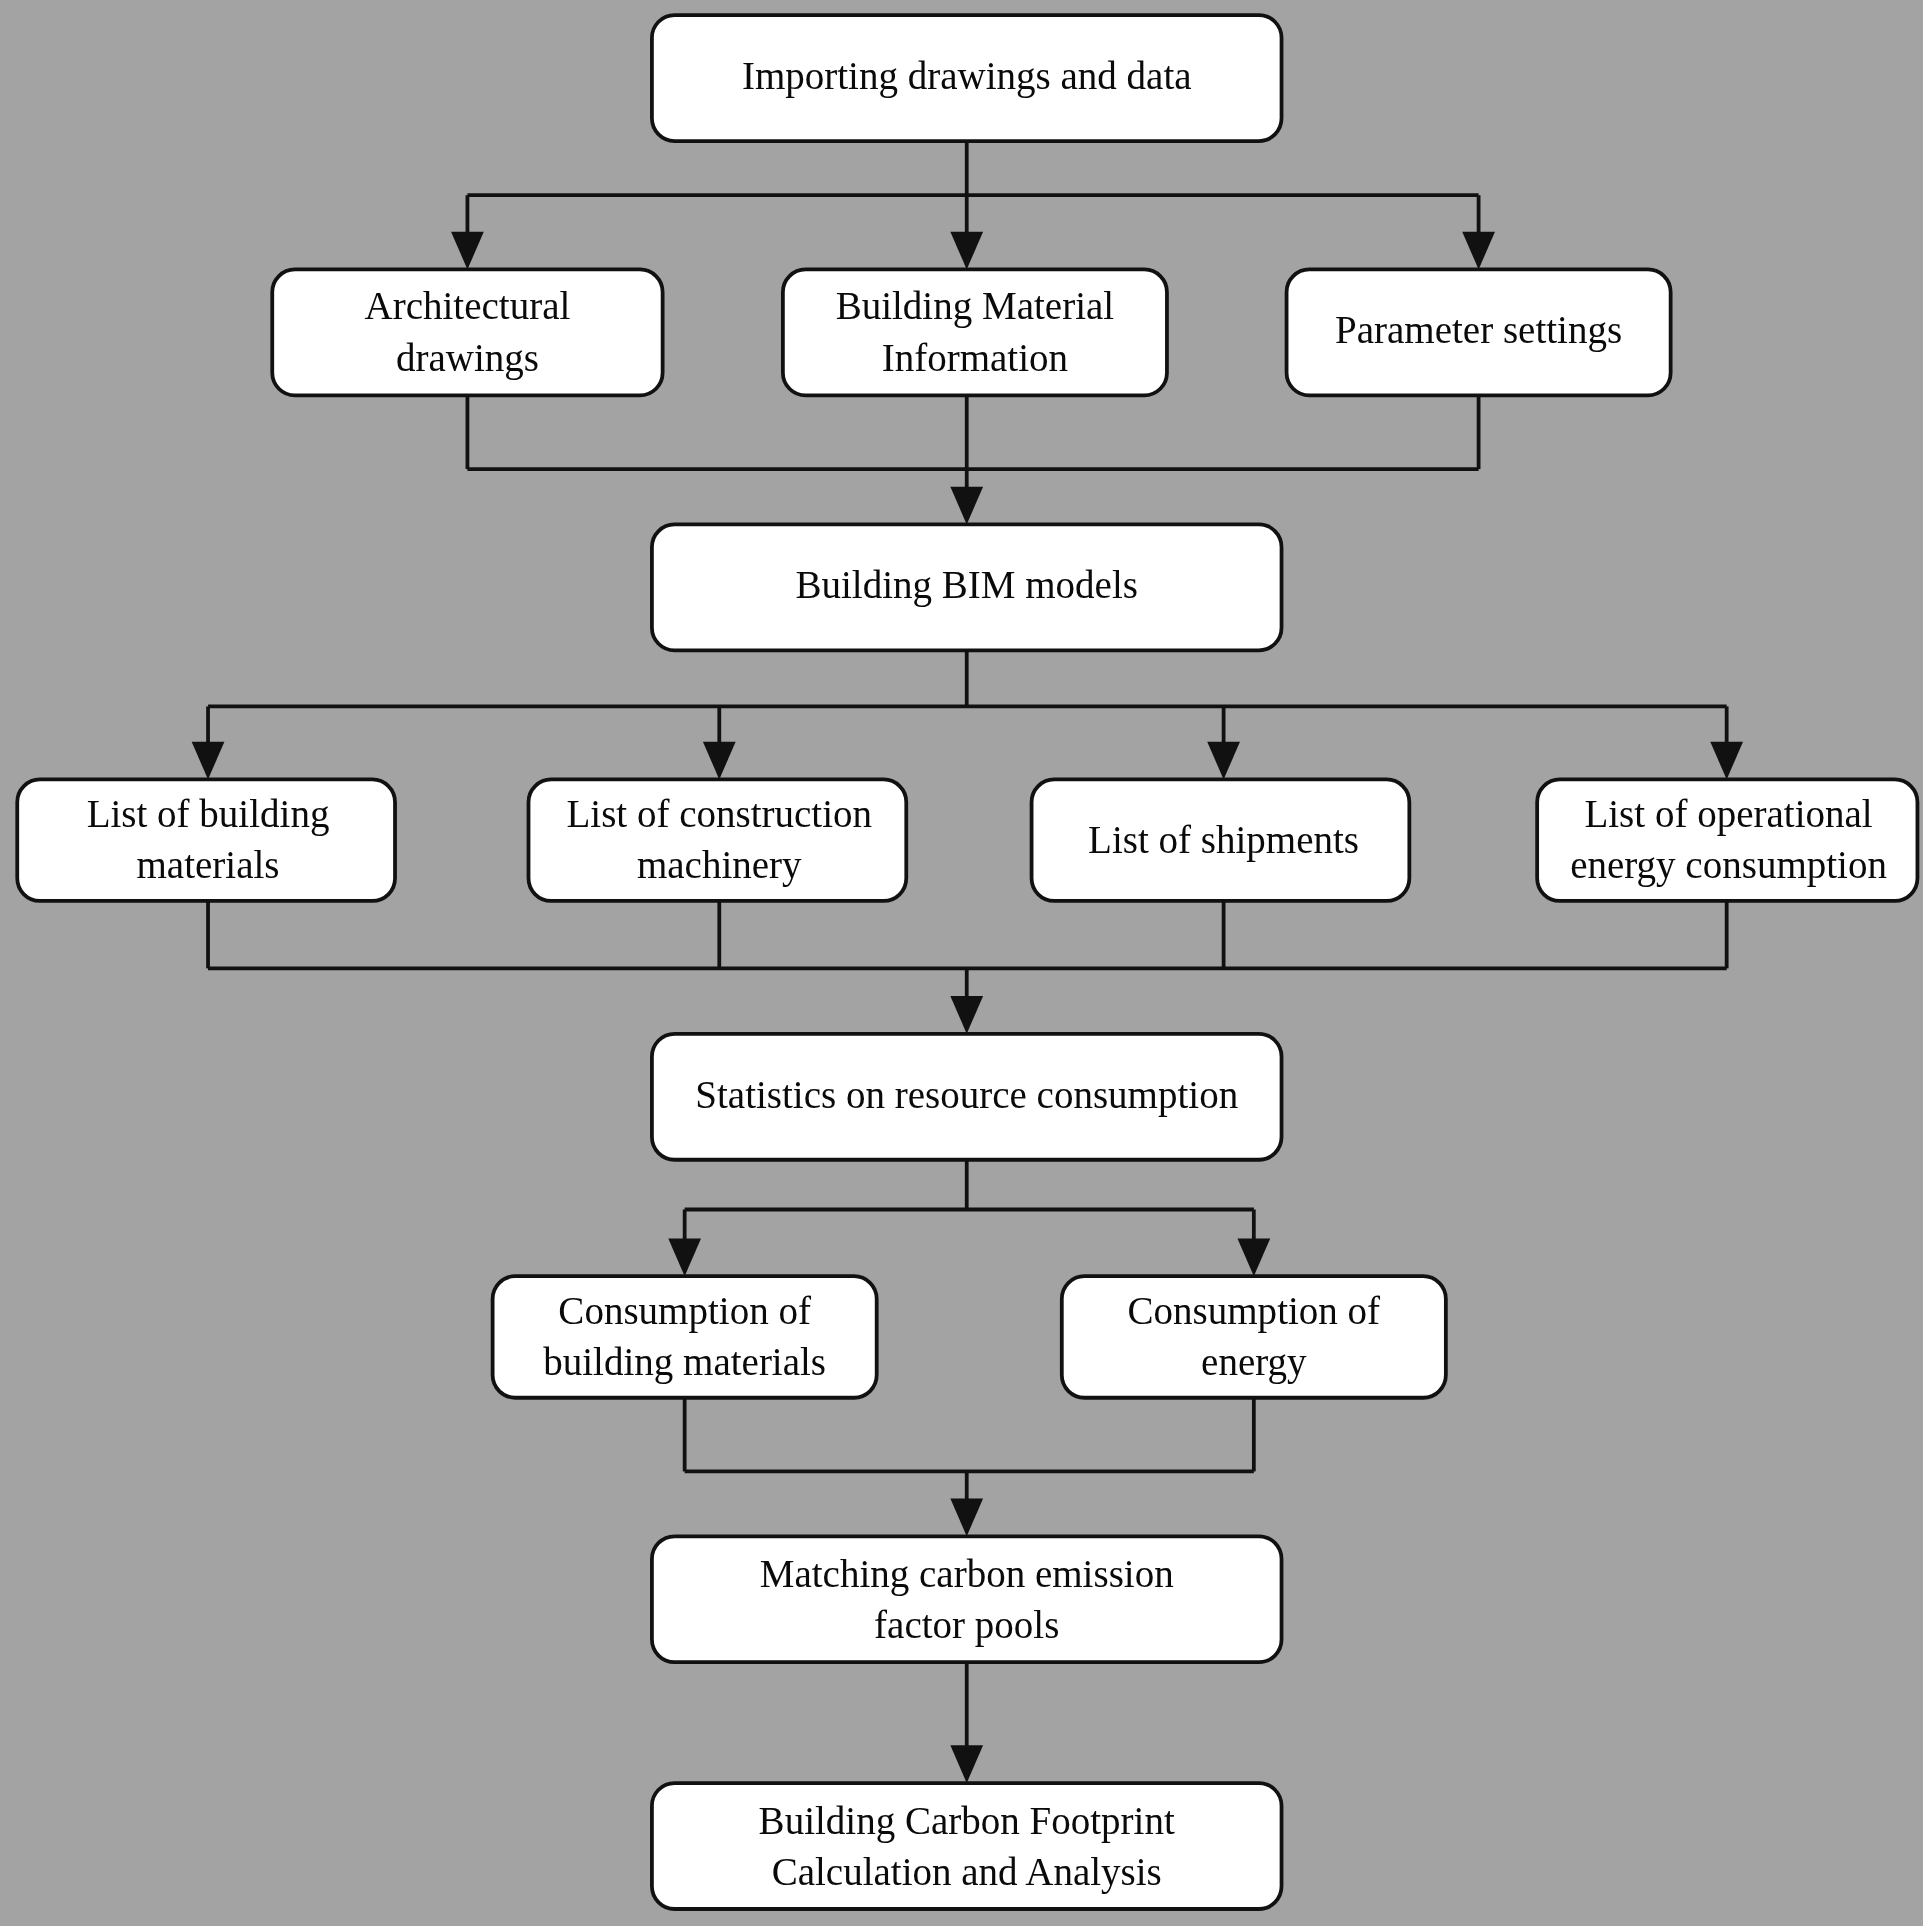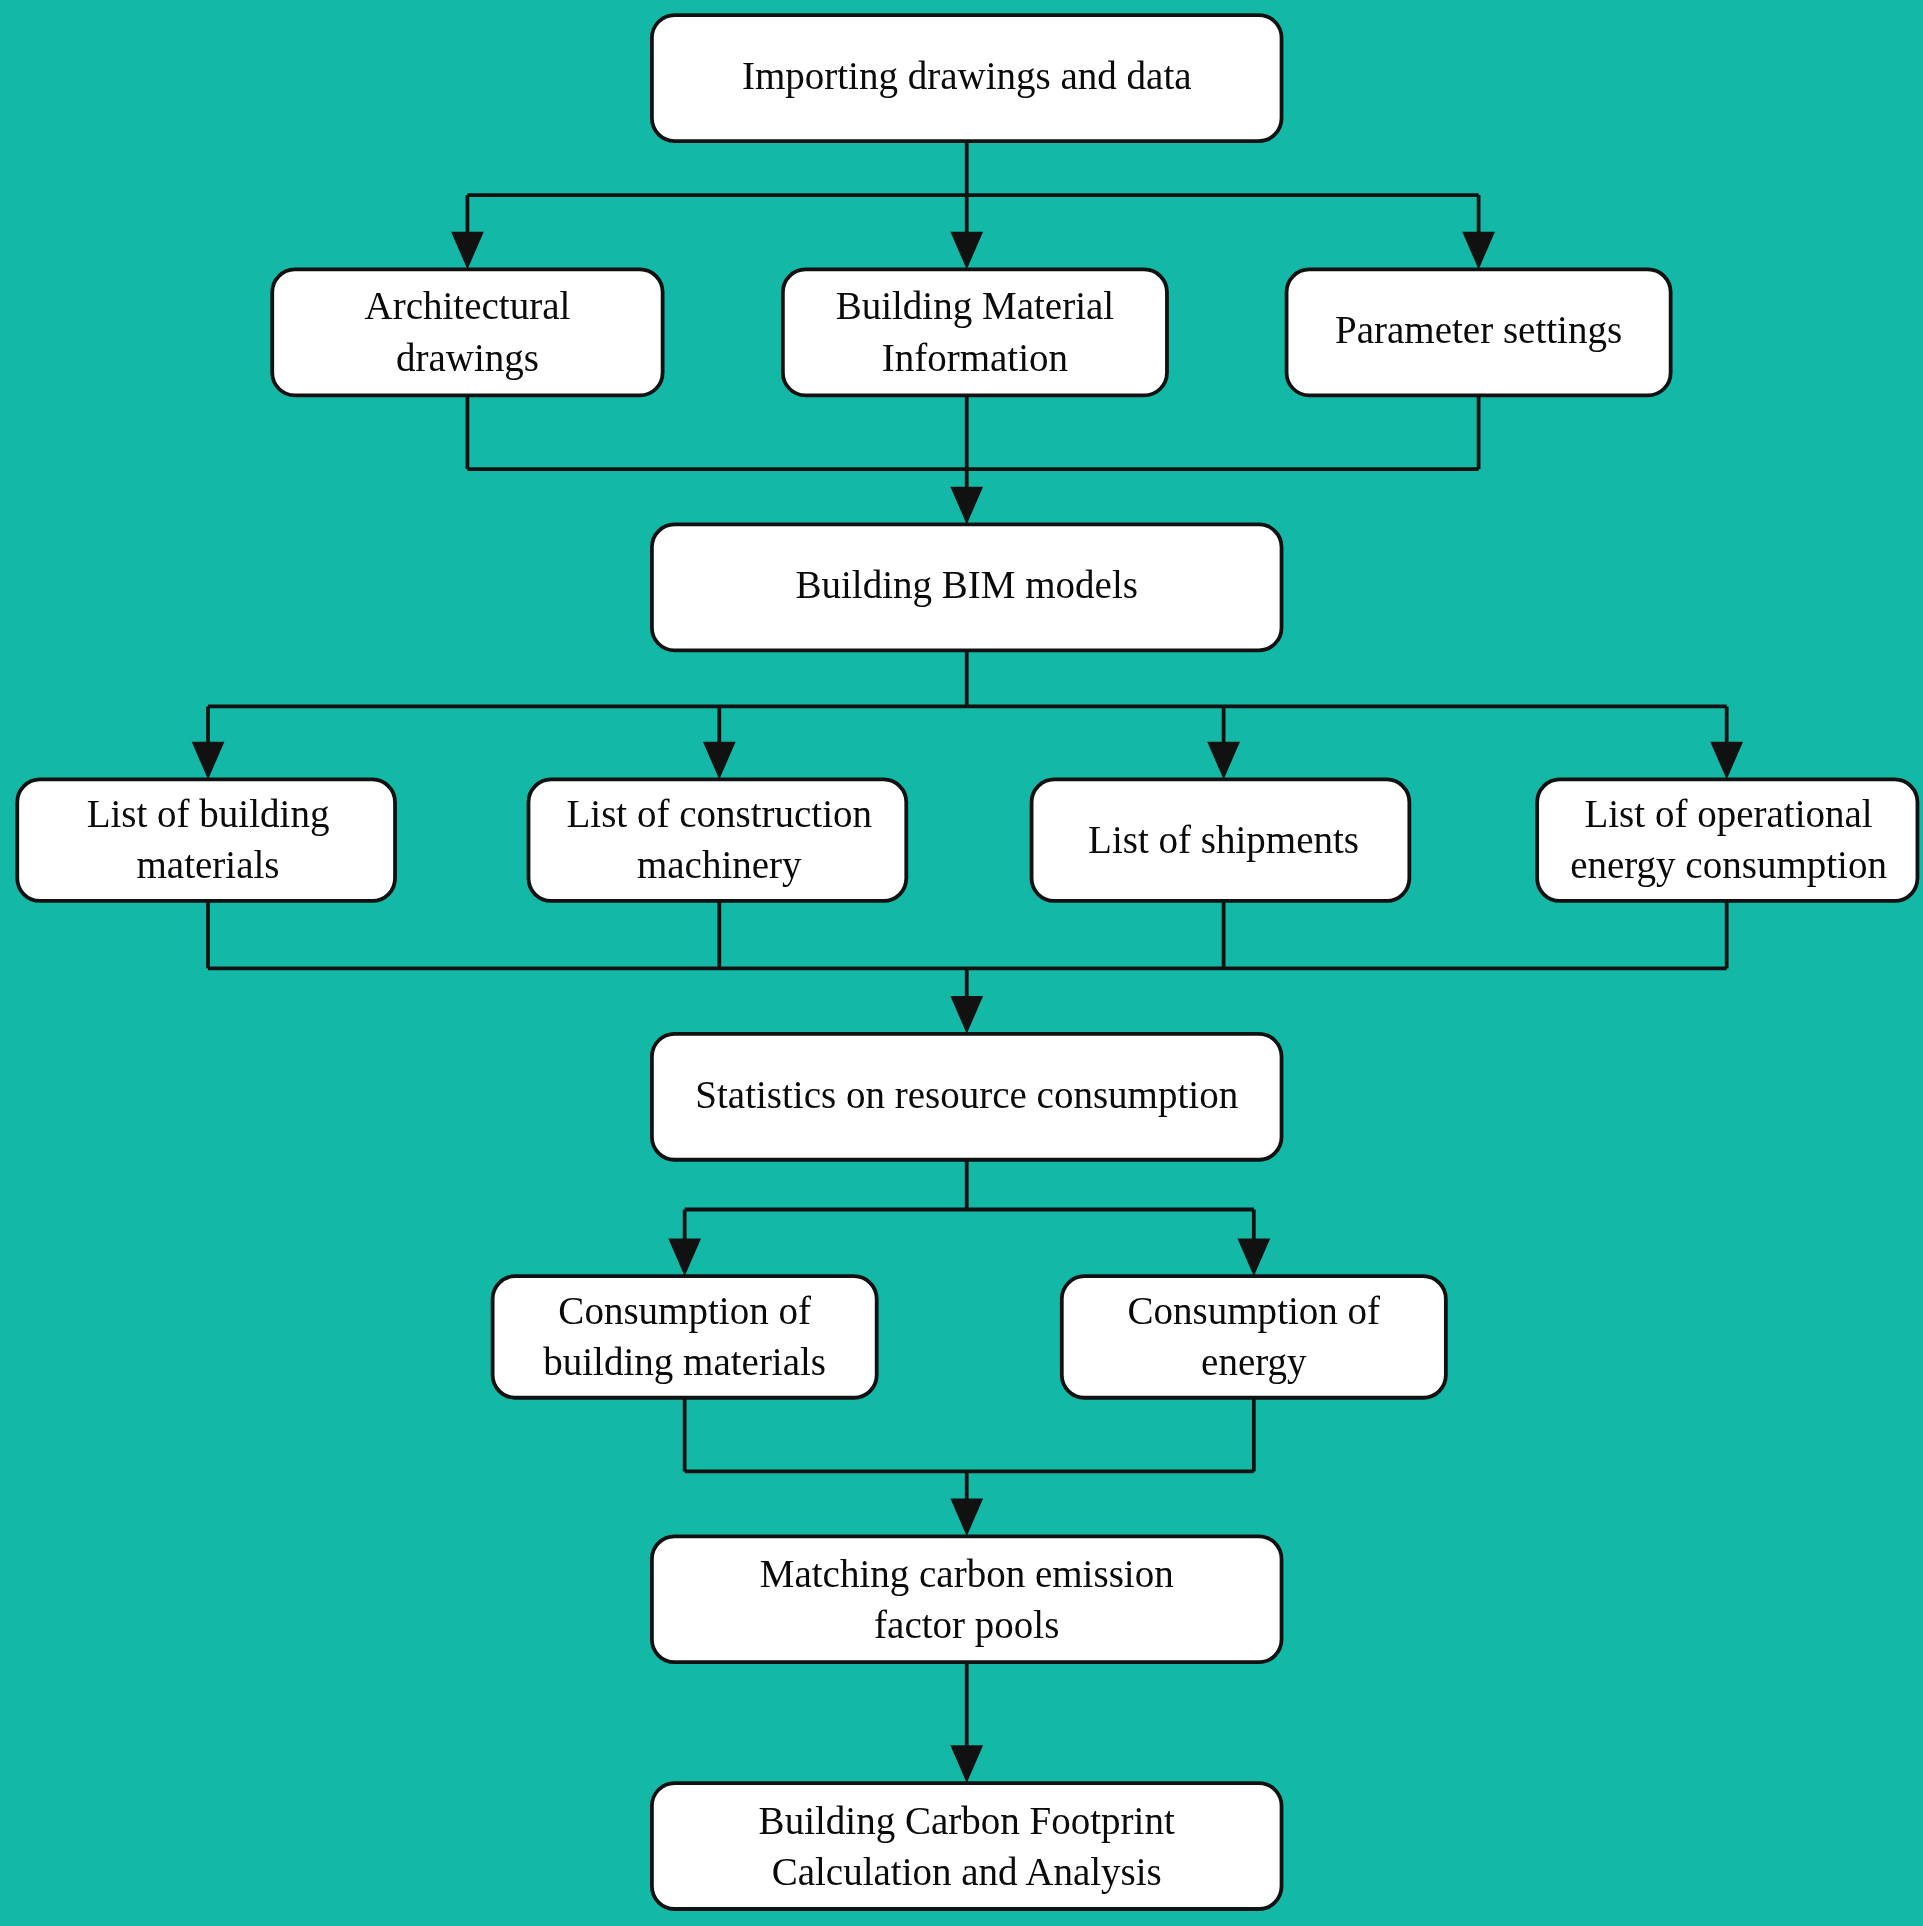--- a/index.html
+++ b/index.html
@@ -4,21 +4,21 @@
 <style>
   html, body {
     margin: 0;
     padding: 0;
     background: #ffffff;
   }
   #flowchart-root {
     position: relative;
     width: 1924px;
     height: 1926px;
-    background: #14b8a6;
+    background: #a3a3a3;
     font-family: "Liberation Serif", "DejaVu Serif", serif;
     overflow: hidden;
   }
   svg#diagram {
     position: absolute;
     top: 0;
     left: 0;
     width: 1924px;
     height: 1926px;
   }

